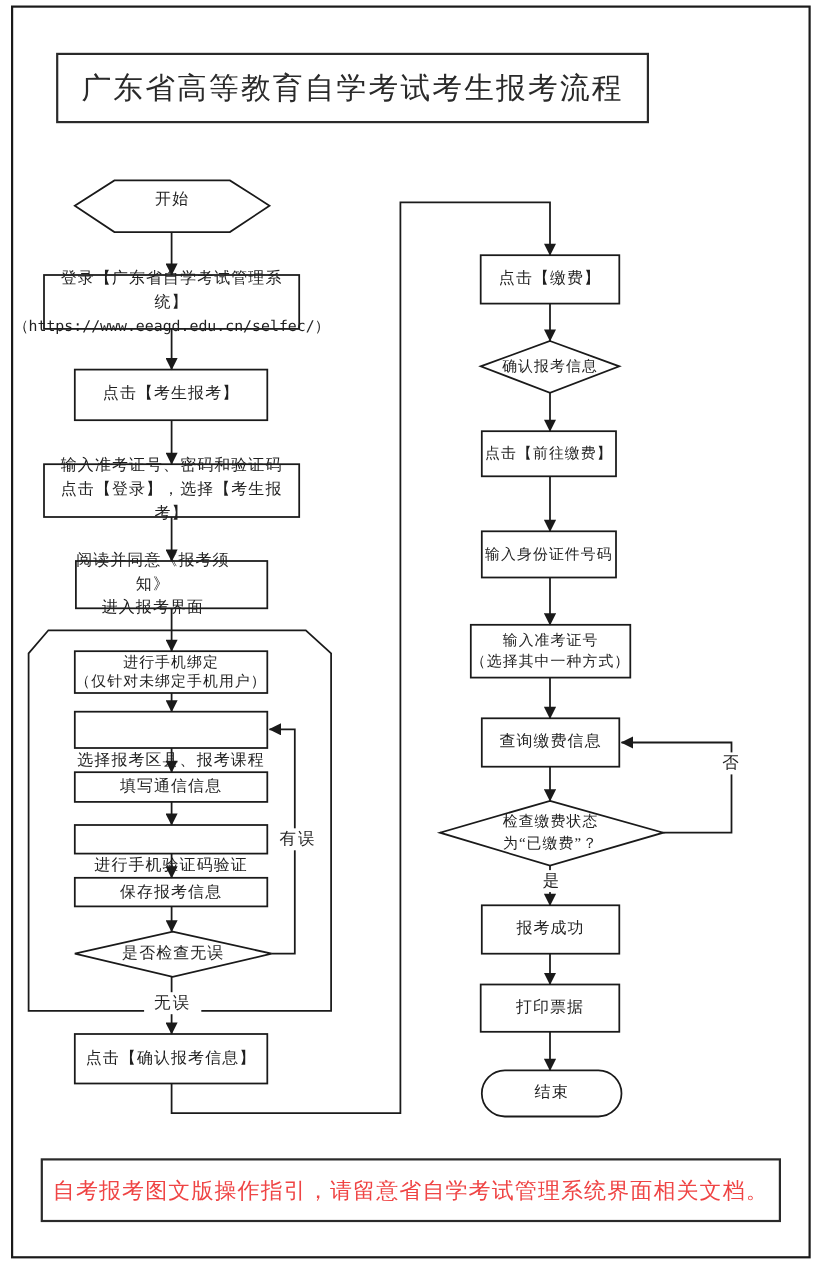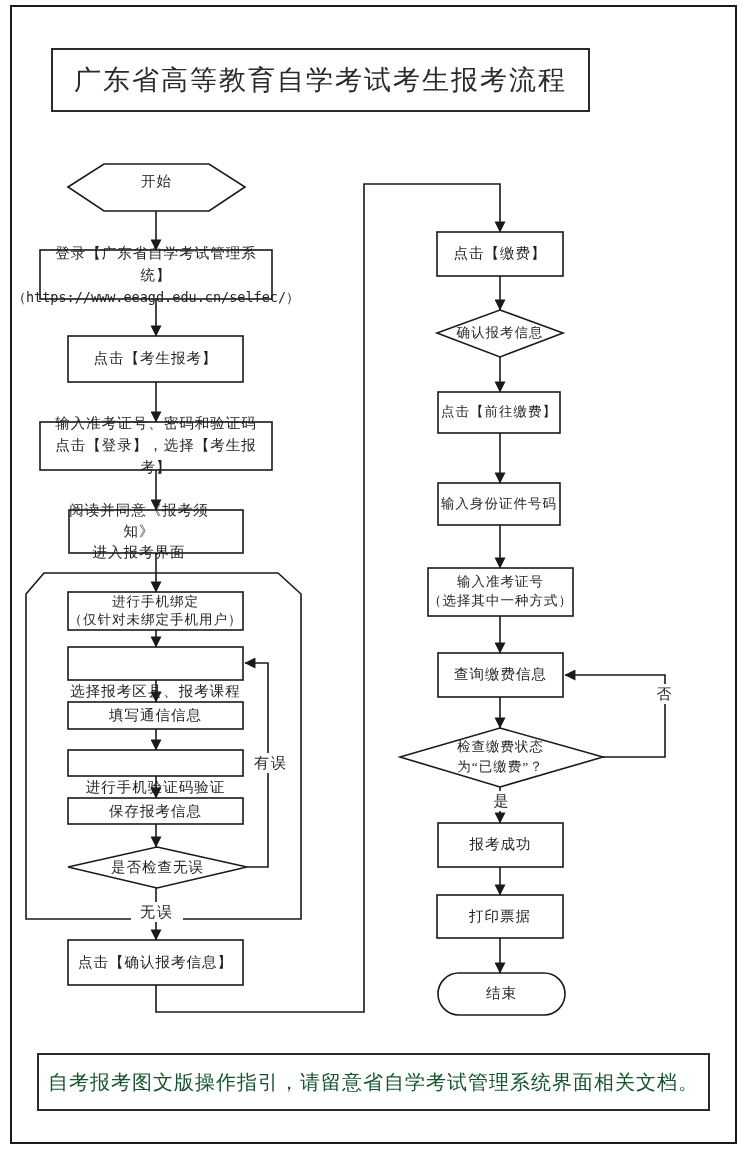--- a/index.html
+++ b/index.html
@@ -19,21 +19,21 @@
   .title-box{
     position:absolute;left:51px;top:48px;width:539px;height:64px;
     border:2px solid #2a2a2a;box-sizing:border-box;
     display:flex;align-items:center;justify-content:center;
     font-size:27px;letter-spacing:2px;color:#2a2a2a;
   }
   .footer-box{
     position:absolute;left:37px;top:1053px;width:673px;height:58px;
     border:2px solid #2a2a2a;box-sizing:border-box;
     display:flex;align-items:center;justify-content:center;
-    font-size:20px;letter-spacing:1px;color:#14532d;
+    font-size:20px;letter-spacing:1px;color:#ef4444;
   }
   svg.flow{position:absolute;left:0;top:0;width:747px;height:1151px;}
   .node-label{
     position:absolute;display:flex;flex-direction:column;
     align-items:center;justify-content:center;text-align:center;
     font-size:14.5px;line-height:1.5;letter-spacing:1px;color:#1f1f1f;
     box-sizing:border-box;
   }
   .node-label .mono{
     font-family:"DejaVu Sans Mono","Liberation Mono",monospace;

